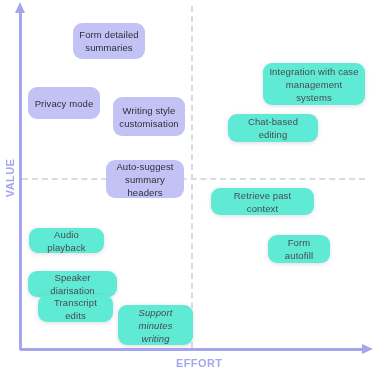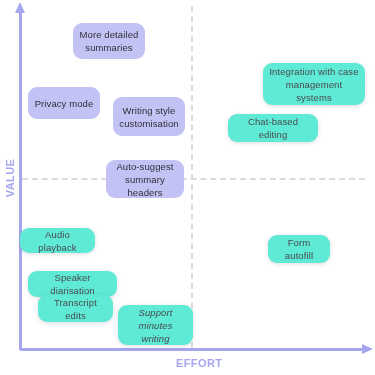--- a/index.html
+++ b/index.html
@@ -132,36 +132,37 @@
   <div class="arrow" id="y-axis-arrow"></div>
   <div class="axis-line" id="x-axis-line"></div>
   <div class="arrow" id="x-axis-arrow"></div>
 
   <div class="axis-title" id="y-axis-title">VALUE</div>
   <div class="axis-title" id="x-axis-title">EFFORT</div>
 
   <div class="divider" id="divider-horizontal"></div>
   <div class="divider" id="divider-vertical"></div>
 
-  <div class="card purple" style="left:73px; top:23px; width:72px; height:36px;">More detailed summaries</div>
+  <div class="card purple" style="left:73px; top:23px; width:72px; height:36px;">Form detailed summaries</div>
 
   <div class="card purple" style="left:28px; top:87px; width:72px; height:32px;">Privacy mode</div>
 
   <div class="card purple" style="left:113px; top:97px; width:72px; height:39px;">Writing style customisation</div>
 
   <div class="card purple" style="left:106px; top:160px; width:78px; height:38px;">Auto-suggest summary headers</div>
 
   <div class="card white" style="left:263px; top:63px; width:102px; height:42px;">Integration with case management systems</div>
 
   <div class="card white" style="left:228px; top:114px; width:90px; height:28px;">Chat-based editing</div>
 
+  <div class="card white" style="left:211px; top:188px; width:103px; height:27px;">Retrieve past context</div>
 
   <div class="card white" style="left:268px; top:235px; width:62px; height:28px;">Form autofill</div>
 
-  <div class="card white" style="left:20px; top:228px; width:75px; height:25px;">Audio playback</div>
+  <div class="card white" style="left:29px; top:228px; width:75px; height:25px;">Audio playback</div>
 
   <div class="card white" style="left:28px; top:271px; width:89px; height:26px;">Speaker diarisation</div>
 
   <div class="card white" style="left:38px; top:295px; width:75px; height:27px;">Transcript edits</div>
 
   <div class="card white" style="left:118px; top:305px; width:75px; height:40px;font-style:italic;">Support minutes writing</div>
 
 </div>
 
 </body></html>

